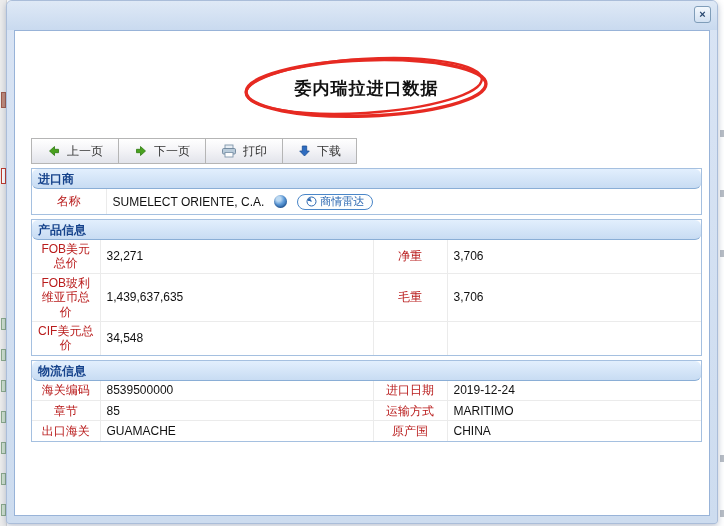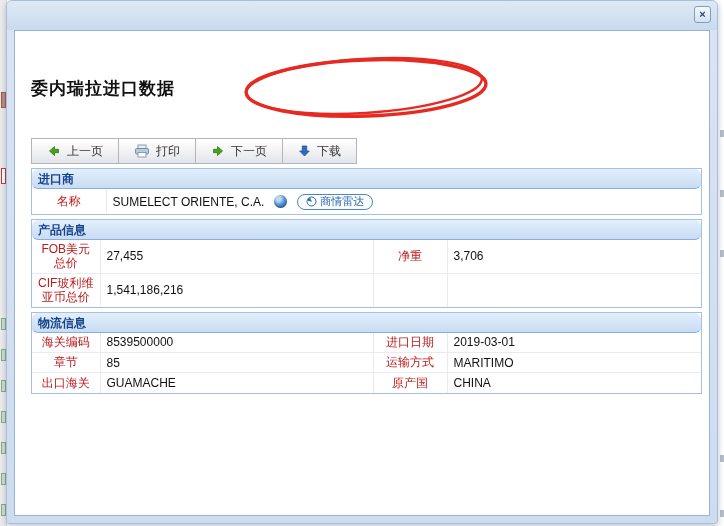--- a/index.html
+++ b/index.html
@@ -22,21 +22,21 @@
     box-shadow:0 2px 6px rgba(60,80,120,.35); }
   .titlebar { position:relative; height:29px; border-radius:5px 5px 0 0;
     background:linear-gradient(#dfe9f6,#c9daef); }
   .close-btn { position:absolute; top:5px; right:6px; width:17px; height:17px;
     border:1px solid #7f9db9; border-radius:3px; background:linear-gradient(#f3f8fd,#d3e1f2);
     color:#27466e; font-size:11px; font-weight:bold; line-height:14px; text-align:center; cursor:pointer; }
   .content { position:absolute; left:7px; right:7px; top:29px; bottom:7px;
     background:#fff; border:1px solid #98b3d8; padding:0 7px 0 16px; overflow:hidden; }
 
   
-  .doc-title-wrap { position:relative; margin-top:31px; height:55px; text-align:left; }
+  .doc-title-wrap { position:relative; margin-top:31px; height:55px; text-align:center; }
   .doc-title { position:relative; top:15px; display:inline-block; font-size:17px; font-weight:bold; color:#111; letter-spacing:1px; z-index:2; }
   .ellipse-svg { position:absolute; left:50%; top:-14px; margin-left:-128px; z-index:1; pointer-events:none; }
 
   
   .toolbar { display:flex; margin-top:21px;text-align:center; }
   .tbtn { display:flex; align-items:center; gap:6px; height:26px; padding:0 15px;
     border:1px solid #b5b5b5; margin-left:-1px; cursor:pointer; color:#333; font-size:12px;
     background:linear-gradient(#ffffff,#f4f4f7 45%,#e2e4eb); white-space:nowrap; }
   .tbtn:first-child { margin-left:0; }
   .tbtn svg { display:block; }
@@ -103,32 +103,32 @@
     </div>
 
     <div class="toolbar">
       <div class="tbtn">
         <svg width="14" height="14" viewBox="0 0 14 14">
           <path d="M7.5 2.5 L2.5 7 L7.5 11.5 L7.5 8.7 L11.5 8.7 L11.5 5.3 L7.5 5.3 Z" fill="#49a21e" stroke="#2d7a10" stroke-width="0.8"></path>
         </svg>
         <span>上一页</span>
       </div>
       <div class="tbtn">
+        <svg width="14" height="14" viewBox="0 0 14 14">
+          <path d="M6.5 2.5 L11.5 7 L6.5 11.5 L6.5 8.7 L2.5 8.7 L2.5 5.3 L6.5 5.3 Z" fill="#49a21e" stroke="#2d7a10" stroke-width="0.8"></path>
+        </svg>
+        <span>下一页</span>
+      </div>
+      <div class="tbtn">
         <svg width="16" height="14" viewBox="0 0 16 14">
           <rect x="4" y="1" width="8" height="4" fill="#e8eef4" stroke="#7e95aa" stroke-width="0.9"></rect>
           <rect x="1.5" y="4.5" width="13" height="5.5" rx="1.2" fill="#b9cbda" stroke="#6d849b" stroke-width="0.9"></rect>
           <rect x="4" y="8.5" width="8" height="4.5" fill="#fdfdfd" stroke="#7e95aa" stroke-width="0.9"></rect>
         </svg>
         <span>打印</span>
-      </div>
-      <div class="tbtn">
-        <svg width="14" height="14" viewBox="0 0 14 14">
-          <path d="M6.5 2.5 L11.5 7 L6.5 11.5 L6.5 8.7 L2.5 8.7 L2.5 5.3 L6.5 5.3 Z" fill="#49a21e" stroke="#2d7a10" stroke-width="0.8"></path>
-        </svg>
-        <span>下一页</span>
       </div>
       <div class="tbtn">
         <svg width="13" height="14" viewBox="0 0 13 14">
           <path d="M4.3 2 L8.7 2 L8.7 7 L11.3 7 L6.5 12 L1.7 7 L4.3 7 Z" fill="#2e6cc0" stroke="#1c4f96" stroke-width="0.8"></path>
         </svg>
         <span>下载</span>
       </div>
     </div>
 
     <div class="section">
@@ -163,27 +163,33 @@
       <table class="kv prod">
         <colgroup>
             <col style="width:68px">
             <col style="width:273px">
             <col style="width:74px">
             <col>
           </colgroup>
         <tbody>
             <tr>
           <td class="lbl">FOB美元总价</td>
-          <td class="val">27,455</td>
+          <td class="val">32,271</td>
           <td class="lbl">净重</td>
           <td class="val">3,706</td>
         </tr>
         <tr>
-          <td class="lbl">CIF玻利维亚币总价</td>
-          <td class="val">1,541,186,216</td>
+          <td class="lbl">FOB玻利维亚币总价</td>
+          <td class="val">1,439,637,635</td>
+          <td class="lbl">毛重</td>
+          <td class="val">3,706</td>
+        </tr>
+        <tr>
+          <td class="lbl">CIF美元总价</td>
+          <td class="val">34,548</td>
           <td class="lbl"></td>
           <td class="val"></td>
         </tr>
       </tbody>
         </table>
     </div>
 
     <div class="section">
       <div class="sec-header">物流信息</div>
       <table class="kv logi">
@@ -191,21 +197,21 @@
             <col style="width:68px">
             <col style="width:273px">
             <col style="width:74px">
             <col>
           </colgroup>
         <tbody>
             <tr>
           <td class="lbl">海关编码</td>
           <td class="val">8539500000</td>
           <td class="lbl">进口日期</td>
-          <td class="val">2019-03-01</td>
+          <td class="val">2019-12-24</td>
         </tr>
         <tr>
           <td class="lbl">章节</td>
           <td class="val">85</td>
           <td class="lbl">运输方式</td>
           <td class="val">MARITIMO</td>
         </tr>
         <tr>
           <td class="lbl">出口海关</td>
           <td class="val">GUAMACHE</td>

